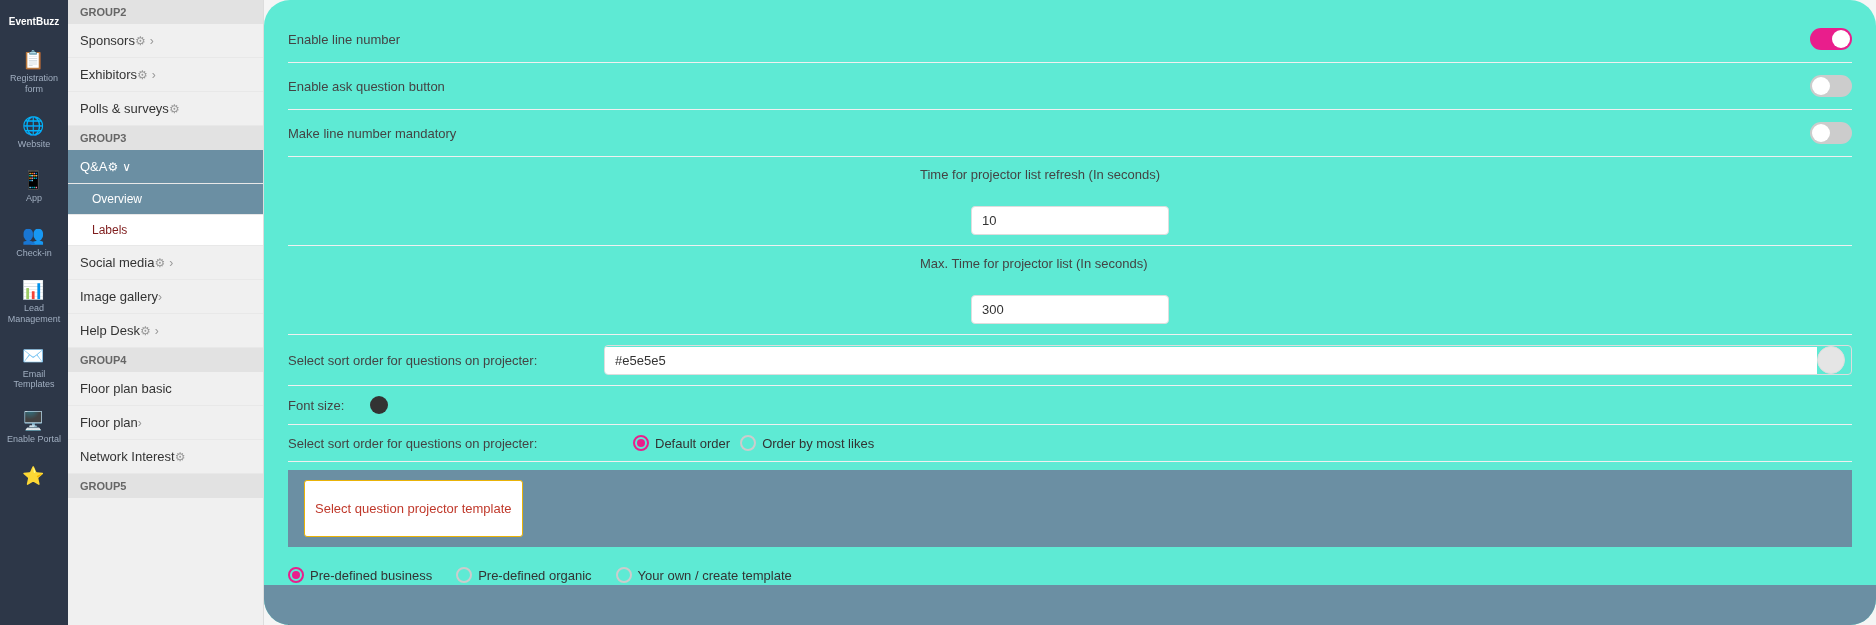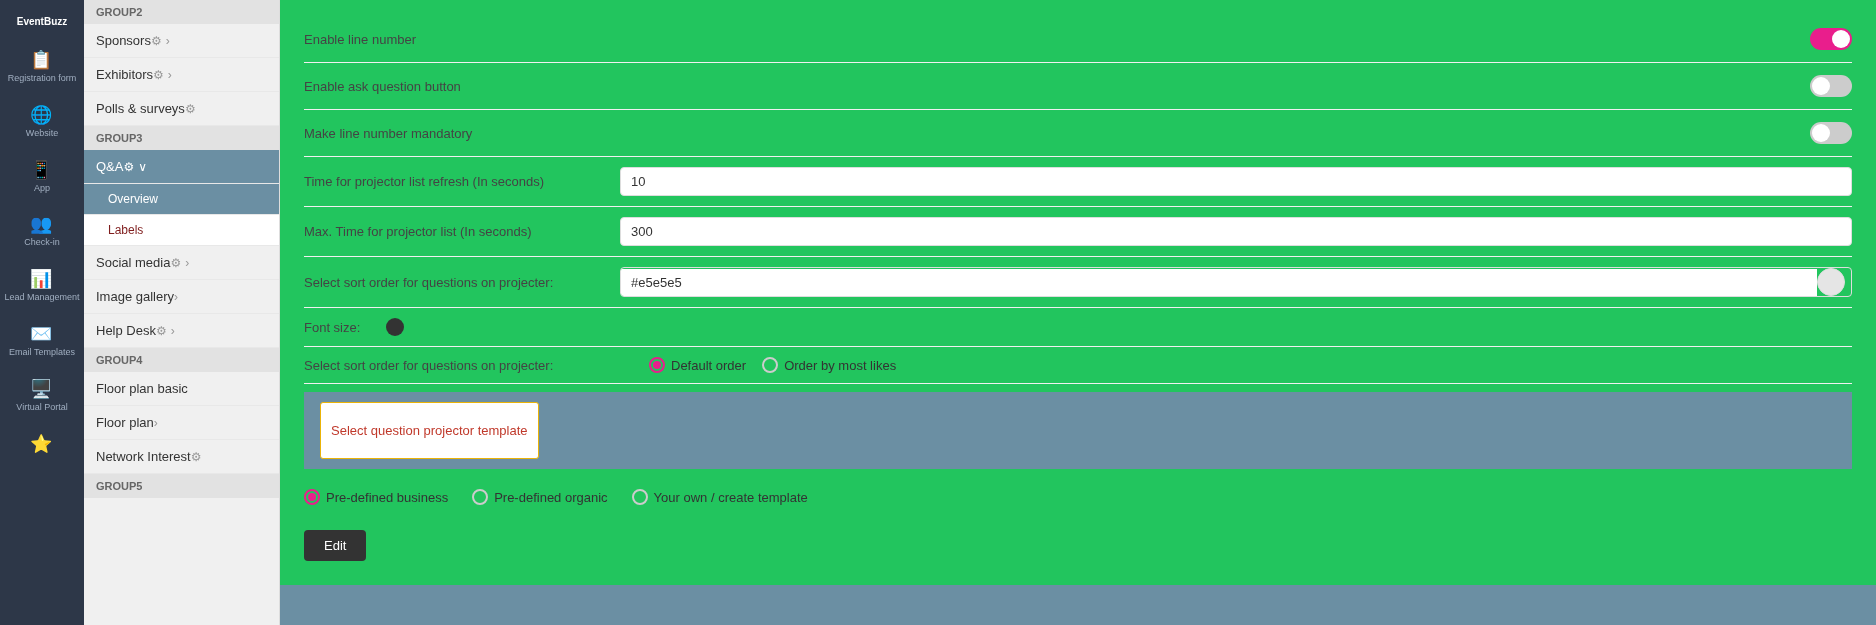--- a/index.html
+++ b/index.html
@@ -1,20 +1,20 @@
 <!DOCTYPE html>
 <html><head>
   <meta charset="utf-8">
   <style>
     * { box-sizing: border-box; margin: 0; padding: 0; }
     body { font-family: Arial, sans-serif; font-size: 13px; display: flex; height: 625px; overflow: hidden; background: #f5f5f5; }
 
     
     .left-nav {
-      width: 84px;
+      width: 68px;
       background: #2d3748;
       display: flex;
       flex-direction: column;
       align-items: center;
       padding-top: 8px;
       flex-shrink: 0;
     }
     .nav-logo {
       color: #fff;
       font-size: 10px;
@@ -72,22 +72,23 @@
       color: #7f1d1d;
       font-size: 12px;
       border-bottom: 1px solid #e8e8e8;
       background: #fff;
     }
 
     
     .main-content {
       flex: 1;
       overflow-y: auto;
-      background: #22c55e;
+      background: #5eead4;
       padding: 0;
+      border-radius: 26px;
     }
     .content-inner {
       padding: 16px 24px;
     }
 
     
     .toggle-row {
       display: flex;
       align-items: center;
       justify-content: space-between;
@@ -115,21 +116,22 @@
     }
     .toggle.on .toggle-knob { right: 2px; }
     .toggle.off .toggle-knob { left: 2px; }
 
     
     .field-row {
       display: flex;
       align-items: center;
       padding: 10px 0;
       border-bottom: 1px solid #f0f0f0;
-      gap: 16px;
+      gap: 24px;
+      flex-direction: column;
     }
     .field-label { color: #444; font-size: 13px; min-width: 300px; flex-shrink: 0; }
     .field-input {
       flex: 1;
       border: 1px solid #ddd;
       border-radius: 4px;
       padding: 6px 10px;
       font-size: 13px;
       color: #333;
       outline: none;
@@ -186,21 +188,21 @@
 
     
     .radio-row {
       display: flex;
       align-items: center;
       padding: 10px 0;
       border-bottom: 1px solid #f0f0f0;
       gap: 16px;
     }
     .radio-label { color: #444; font-size: 13px; min-width: 300px; flex-shrink: 0; }
-    .radio-options { display: flex; gap: 16px; align-items: flex-start; padding-left: 29px; }
+    .radio-options { display: flex; gap: 10px; align-items: flex-start; padding-left: 29px; }
     .radio-option { display: flex; align-items: center; gap: 6px; cursor: pointer; font-size: 13px; color: #333; }
     .radio-circle {
       width: 16px; height: 16px;
       border-radius: 50%;
       border: 2px solid #ccc;
       display: flex; align-items: center; justify-content: center;
       flex-shrink: 0;
     }
     .radio-circle.checked { border-color: #e91e8c; }
     .radio-circle.checked::after {
@@ -282,21 +284,21 @@
   <div class="nav-item">
     <span class="nav-icon">📊</span>
     <span class="nav-label">Lead Management</span>
   </div>
   <div class="nav-item">
     <span class="nav-icon">✉️</span>
     <span class="nav-label">Email Templates</span>
   </div>
   <div class="nav-item">
     <span class="nav-icon">🖥️</span>
-    <span class="nav-label">Virtual Portal</span>
+    <span class="nav-label">Enable Portal</span>
   </div>
   <div class="nav-item">
     <span class="nav-icon">⭐</span>
   </div>
 </div>
 
 <div class="sidebar">
   <div class="sidebar-group-header">GROUP2</div>
 
   <div class="sidebar-item">

